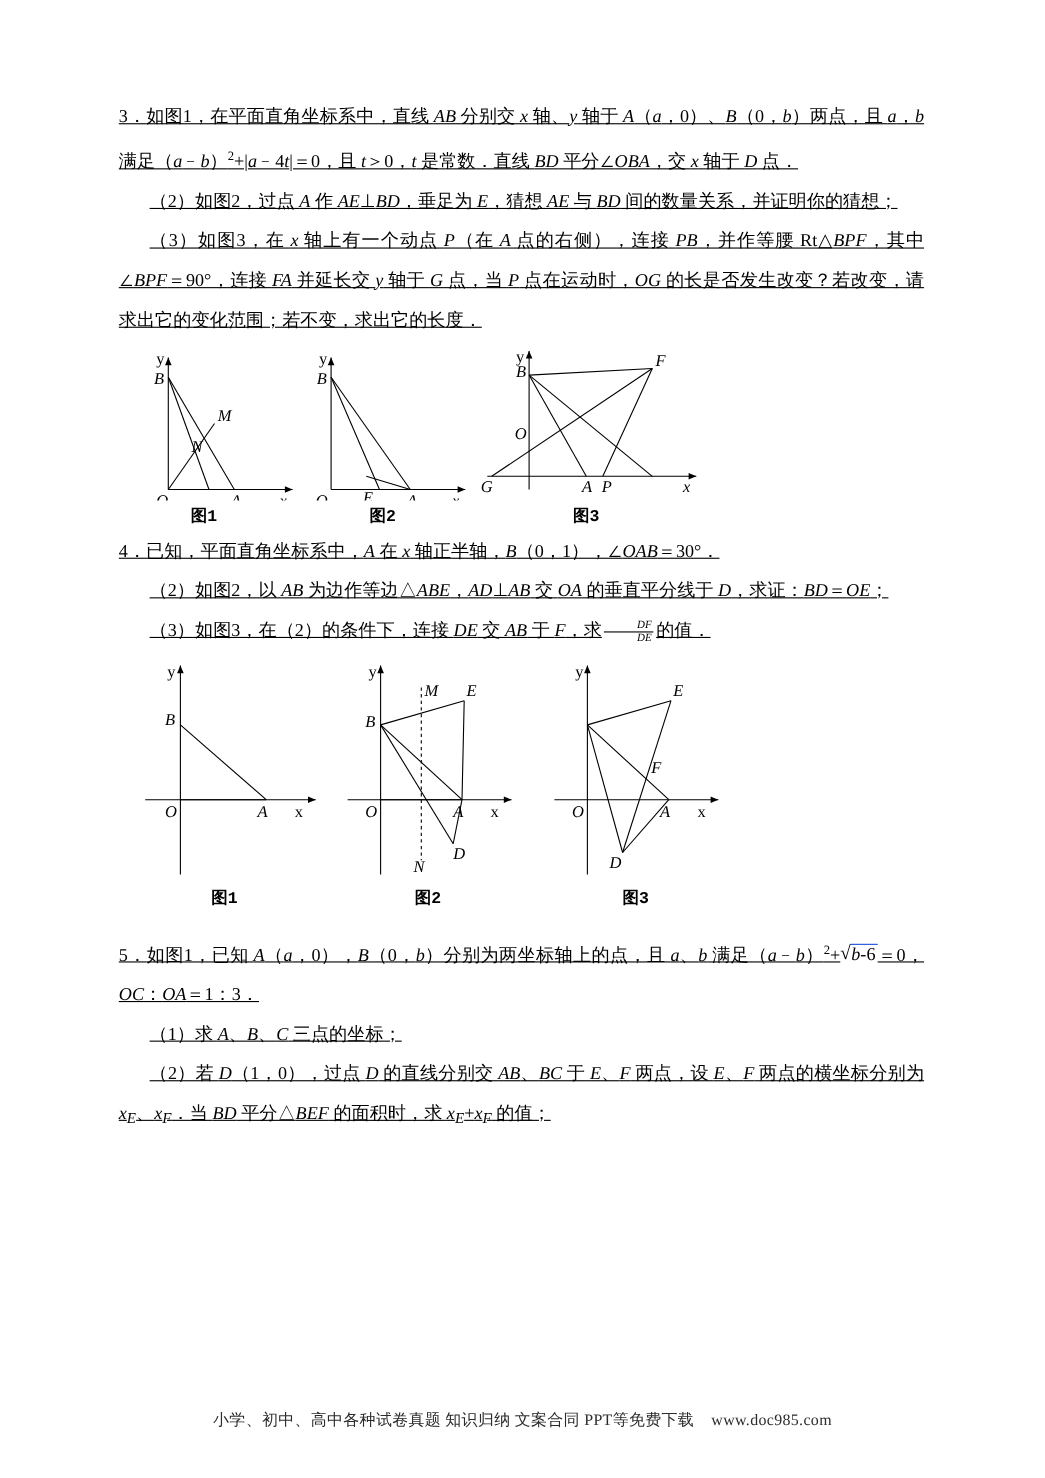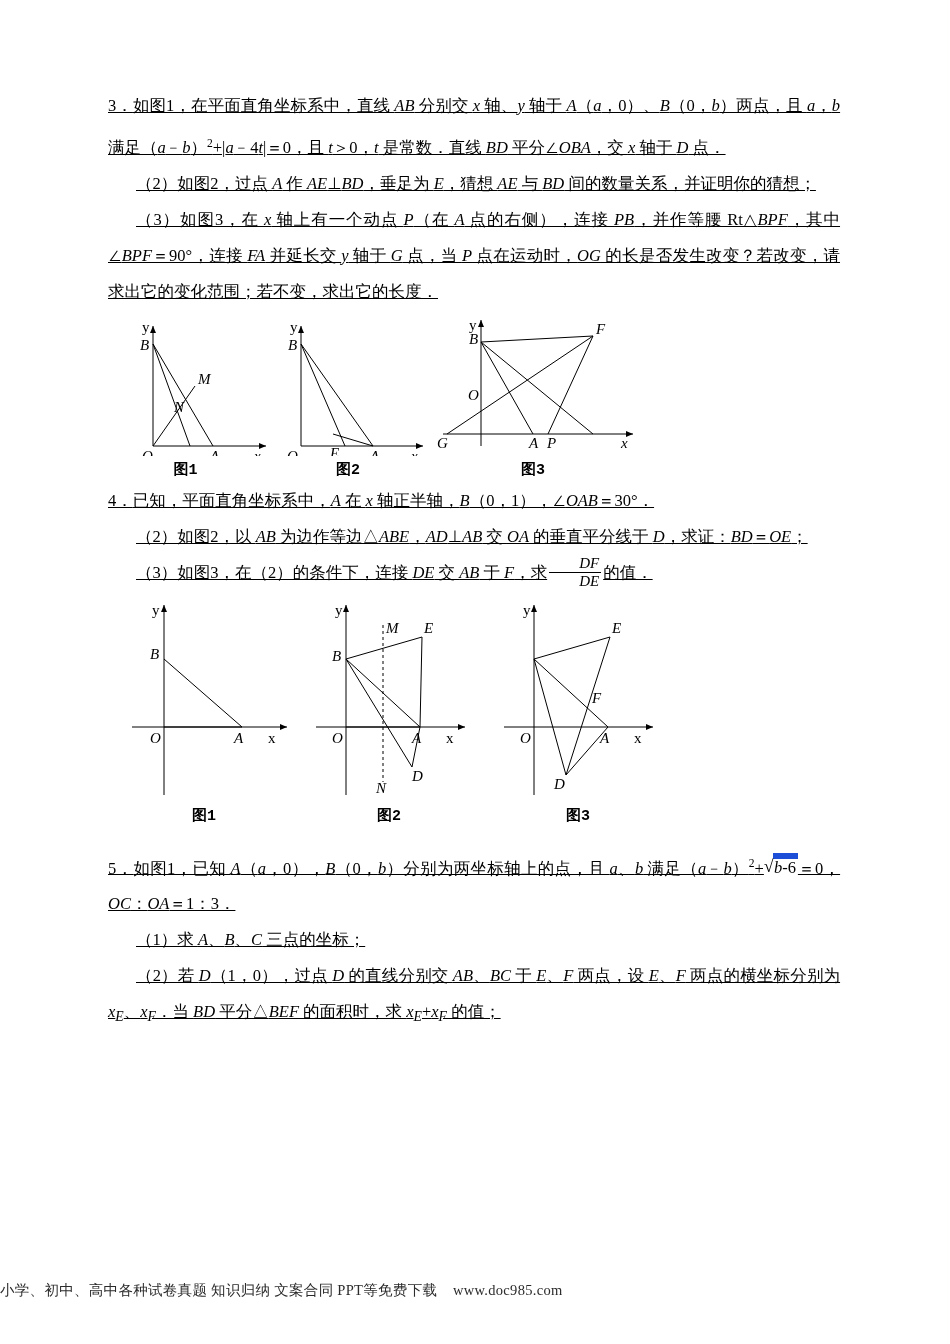--- a/index.html
+++ b/index.html
@@ -45,33 +45,33 @@
     padding-left: 9px;
   }
   .sqrt-wrap::before {
     content: "√";
     position: absolute;
     left: 0;
     top: -1px;
     font-size: 1.05em;
   }
   .sqrt-wrap .rad {
-    border-top: 6px solid #1d4ed8;
+    border-top: 1px solid #1d4ed8;
     padding: 0 2px 0 1px;
     display: inline-block;
     line-height: 1.05;
   }
   .frac {
     display: inline-block;
     vertical-align: -0.55em;
     text-align: center;
     font-style: italic;
     line-height: 1.15;
     margin: 0 2px;
-    font-size: 15px;
+    font-size: 10px;
   }
   .frac .top { display: block; border-bottom: 1px solid #000; padding: 0 2px; }
   .frac .bot { display: block; padding: 0 2px; }
   .blank {
     display: inline-block;
     border-bottom: 1px solid #000;
     width: 62px;
     height: 14px;
   }
   .figrow {
@@ -83,21 +83,21 @@
     font-size: 15px;
     font-weight: bold;
     font-family: Liberation Mono, monospace;
   }
   .figbox { position: relative; }
   .footer {
     position: absolute;
     left: 0;
     right: 0;
     bottom: 44px;
-    text-align: left;
+    text-align: center;
     font-size: 14.5px;
     color: #3a3a3a;
     letter-spacing: 0.3px;
   }
   .footer .brand { color: #2b2b2b; }
   .footer .url { color: #2b2b2b; }
   svg text {
     font-family: "Liberation Serif", serif;
     font-style: italic;
     font-size: 15px;

